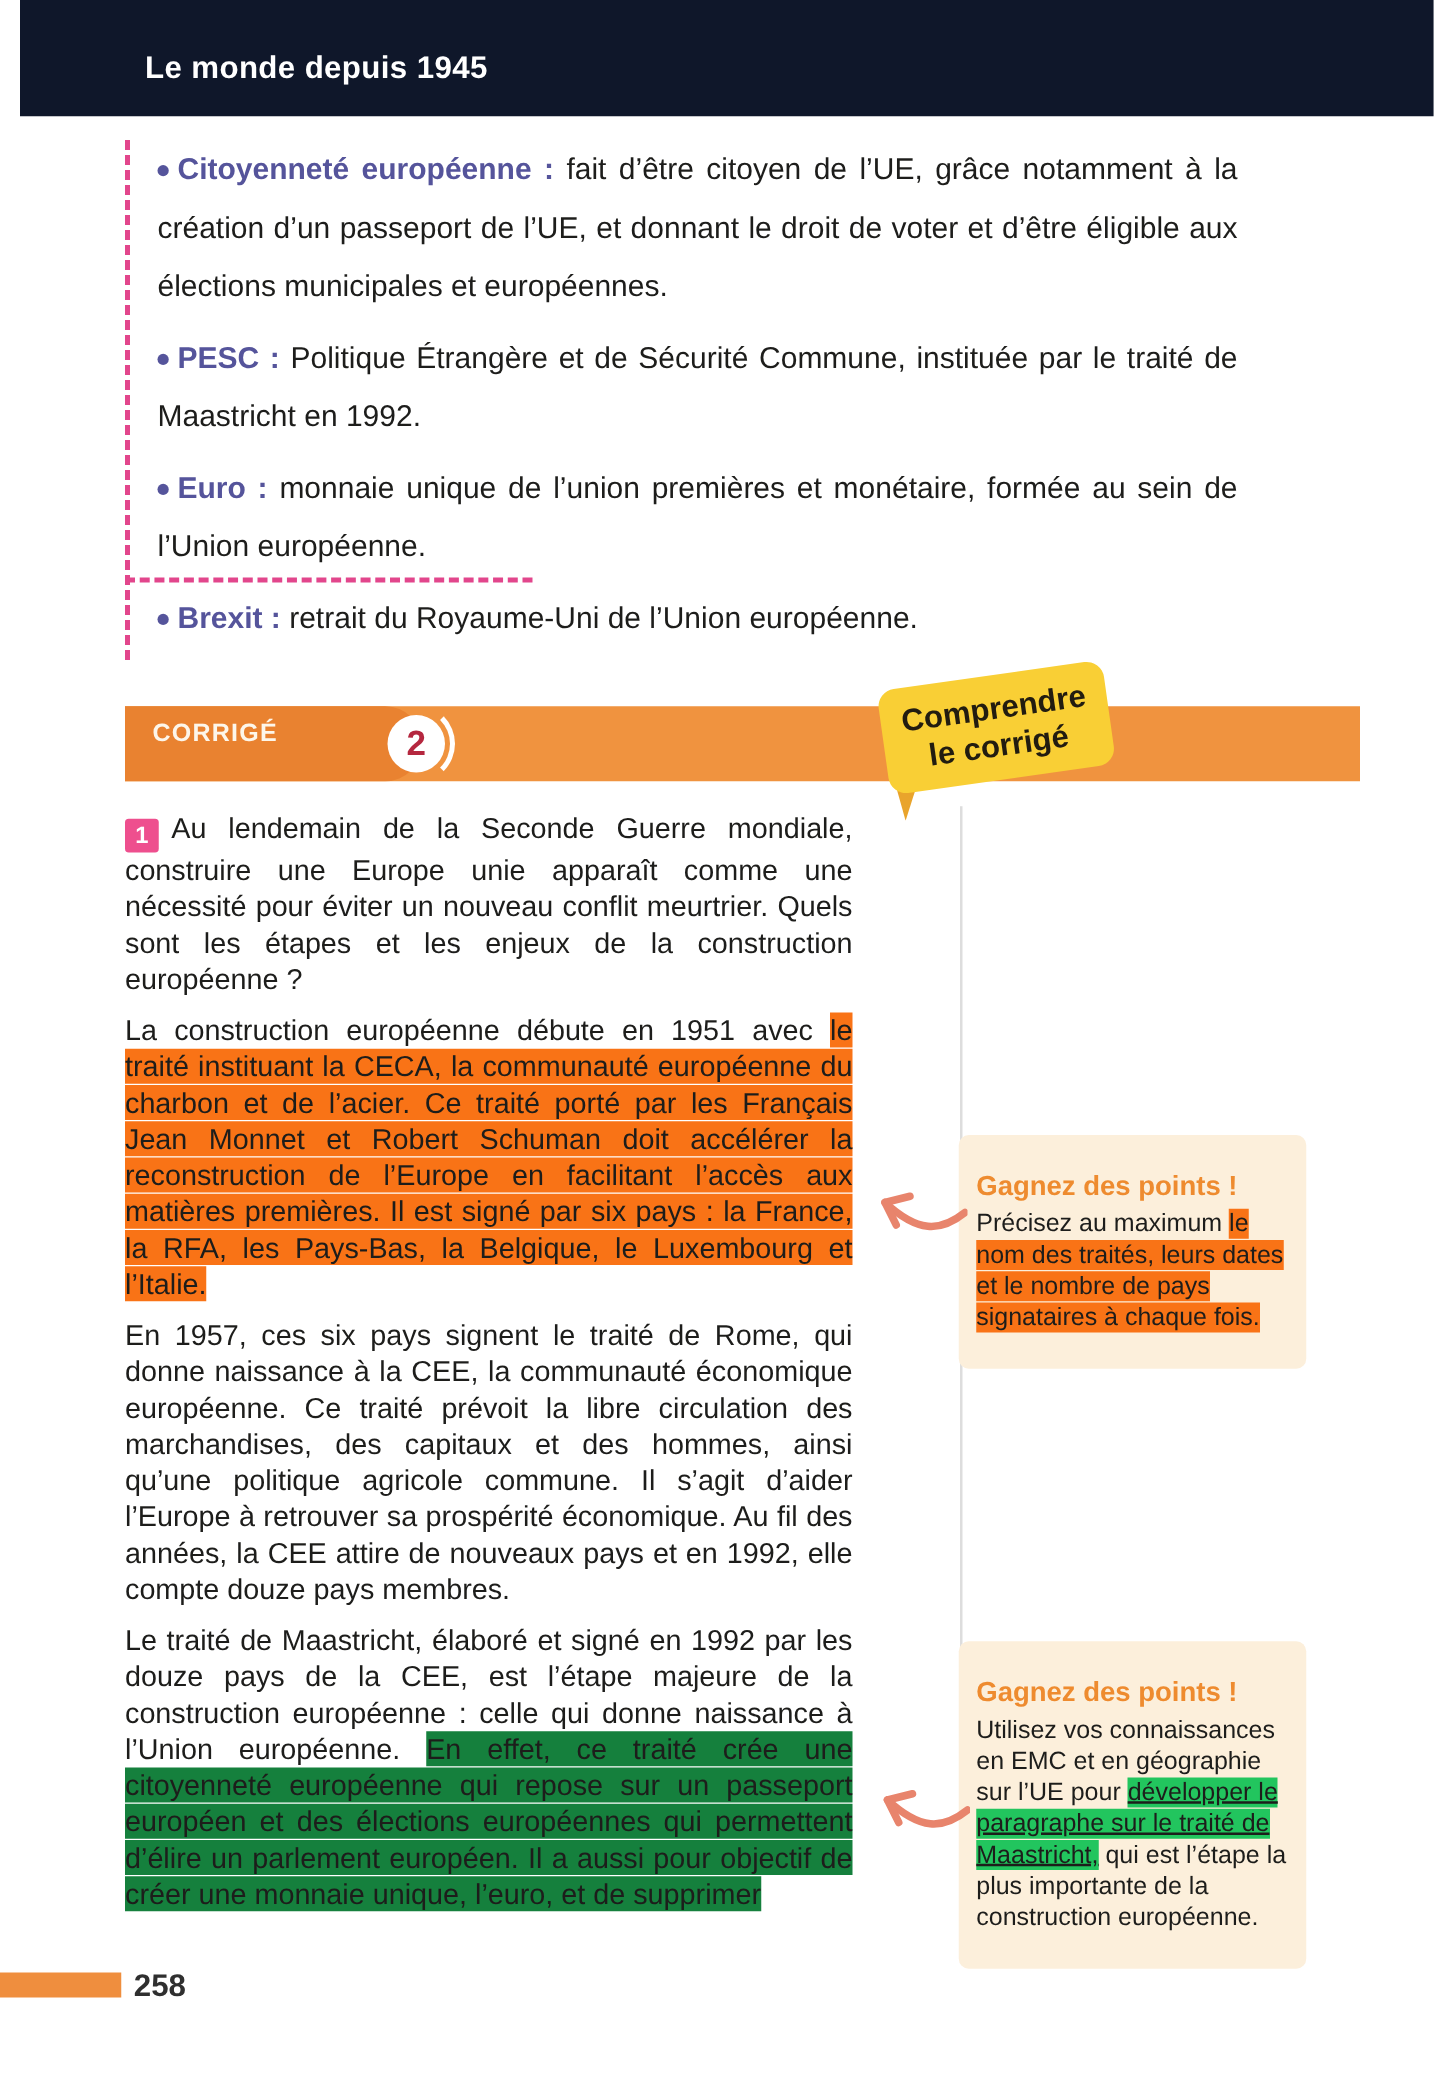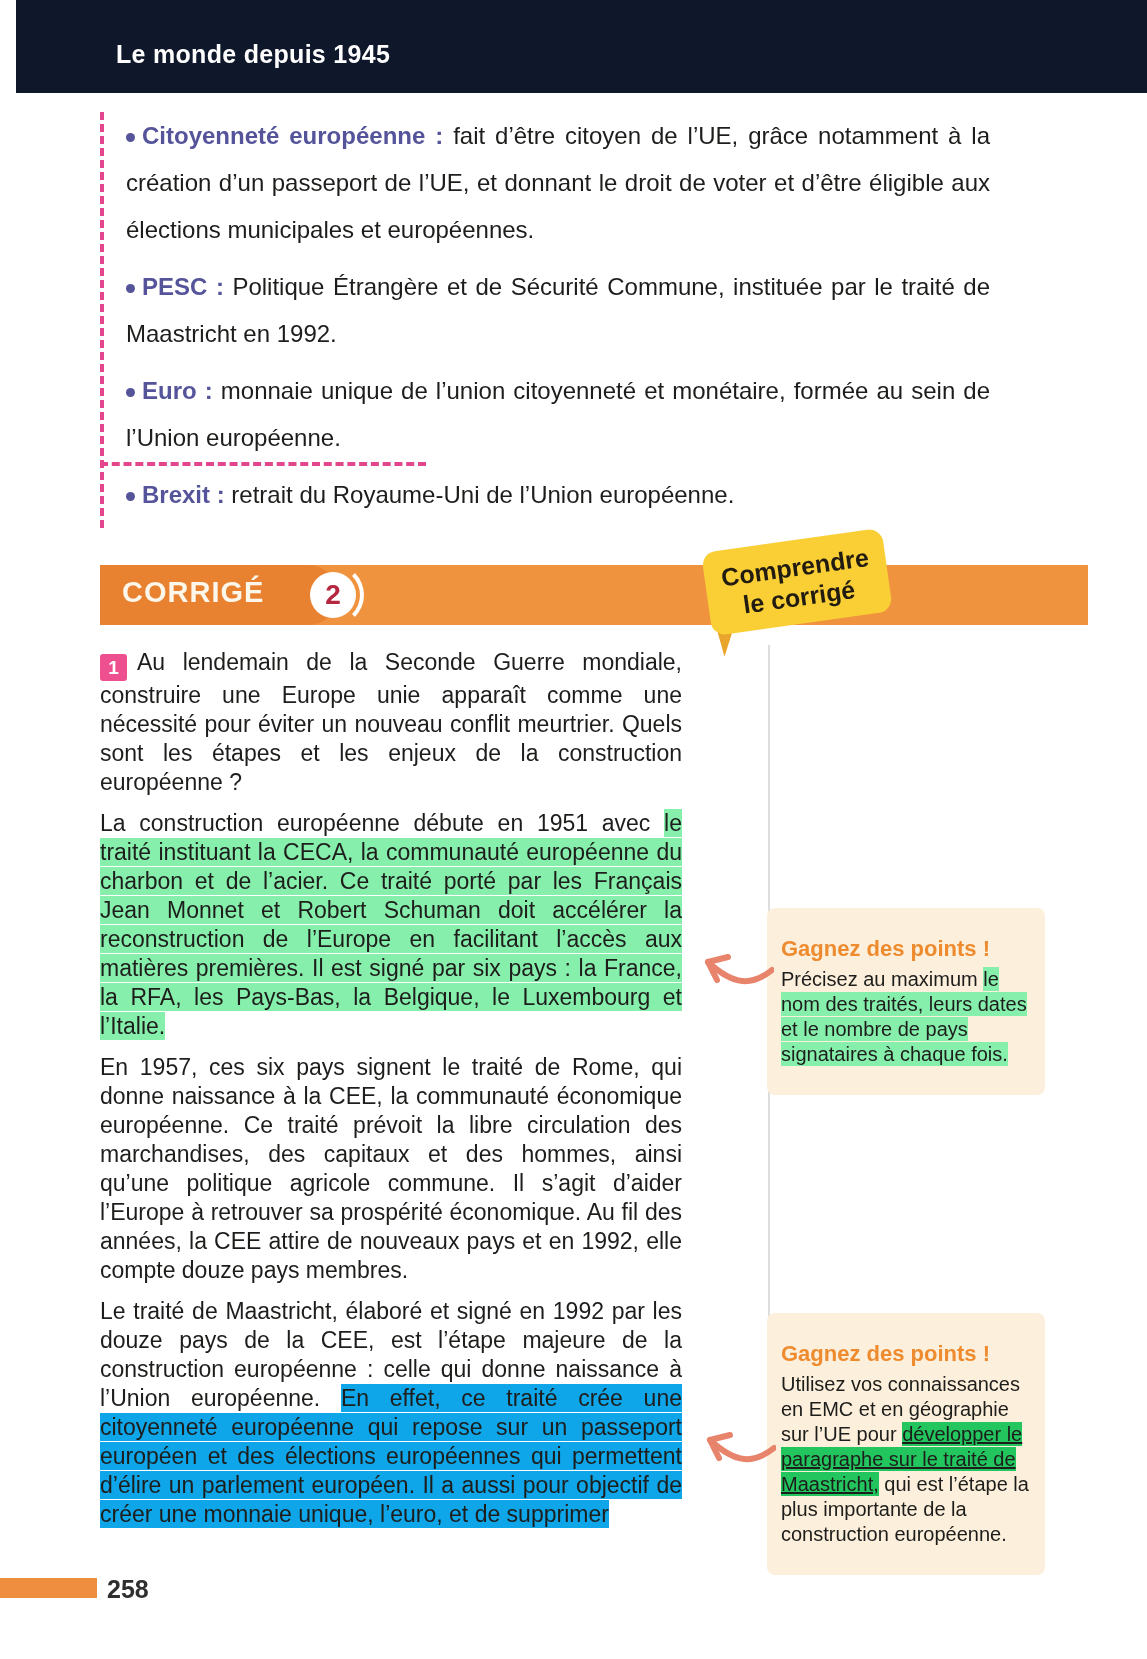--- a/index.html
+++ b/index.html
@@ -14,40 +14,40 @@
   .defs{position:absolute;left:100px;top:112px;width:890px;padding-left:22px;box-sizing:border-box;
         border-left:4px dashed #e2468c;}
   .defs-bottom{position:absolute;left:100px;top:462px;width:326px;border-top:4px dashed #e2468c;}
   .def{margin:0 0 10px 0;font-size:24px;line-height:47px;text-align:justify;}
   .bullet{display:inline-block;width:9px;height:9px;border-radius:50%;background:#55549b;margin-right:7px;vertical-align:2px;}
   .term{color:#55549b;font-weight:bold;}
 
   
   .banner{position:absolute;left:100px;top:565px;width:988px;height:60px;background:#f0933f;}
   .banner-pill{position:absolute;left:0;top:0;width:238px;height:60px;background:#e98230;border-radius:0 30px 30px 0;}
-  .banner-label{position:absolute;left:22px;top:11px;color:#fdf6ea;font-size:29px;font-weight:bold;letter-spacing:1px;}
+  .banner-label{position:absolute;left:22px;top:11px;color:#fdf6ea;font-size:20px;font-weight:bold;letter-spacing:1px;}
   .banner-circle{position:absolute;left:210px;top:7px;width:46px;height:46px;background:#ffffff;border-radius:50%;
                  text-align:center;line-height:46px;font-size:28px;font-weight:bold;color:#b5273f;z-index:3;}
   .banner-arc{position:absolute;left:202px;top:-1px;width:54px;height:54px;border:4px solid transparent;
               border-right-color:#ffffff;border-radius:50%;z-index:2;}
 
   
   .tab-tail{position:absolute;left:712px;top:600px;width:34px;height:56px;background:#e9a42c;
             clip-path:polygon(0 0,100% 0,28% 100%);transform:rotate(-6deg);z-index:4;}
   .tab{position:absolute;left:706px;top:540px;width:182px;height:84px;background:#f9cf35;border-radius:14px;
        transform:rotate(-8deg);z-index:5;display:flex;flex-direction:column;justify-content:center;align-items:center;}
   .tab span{color:#221c10;font-size:25px;font-weight:bold;line-height:30px;}
 
   
   .main-col{position:absolute;left:100px;top:648px;width:582px;font-size:23px;line-height:29px;text-align:justify;}
   .main-col p{margin:0 0 12px 0;}
   .qbadge{display:inline-block;width:27px;height:27px;background:#ee4f8e;border-radius:3px;color:#ffffff;
           font-size:19px;font-weight:bold;line-height:27px;text-align:center;margin-right:10px;vertical-align:-4px;}
-  .hl-strong{background:#86efac;padding:1px 0;}
-  .hl-light{background:#0ea5e9;padding:1px 0;}
+  .hl-strong{background:#f97316;padding:1px 0;}
+  .hl-light{background:#15803d;padding:1px 0;}
   .hl-lav{background:#22c55e;padding:1px 0;text-decoration:underline;}
 
   
   .divider{position:absolute;left:768px;top:645px;width:2px;height:915px;background:#dddddd;}
   .tip{position:absolute;left:767px;width:278px;box-sizing:border-box;background:#fcefdb;border-radius:8px;
        padding:28px 14px;font-size:20px;line-height:25px;}
   .tip1{top:908px;}
   .tip2{top:1313px;}
   .tip-title{color:#ee8b2f;font-size:22px;font-weight:bold;margin:0 0 6px 0;}
   .arrow{position:absolute;z-index:6;}
@@ -71,21 +71,21 @@
     <p class="def">
       <span class="bullet"></span><span class="term">Citoyenneté européenne :</span>
       <span>fait d’être citoyen de l’UE, grâce notamment à la création d’un passeport de l’UE, et donnant le droit de voter et d’être éligible aux élections municipales et européennes.</span>
     </p>
     <p class="def">
       <span class="bullet"></span><span class="term">PESC :</span>
       <span>Politique Étrangère et de Sécurité Commune, instituée par le traité de Maastricht en 1992.</span>
     </p>
     <p class="def">
       <span class="bullet"></span><span class="term">Euro :</span>
-      <span>monnaie unique de l’union citoyenneté et monétaire, formée au sein de l’Union européenne.</span>
+      <span>monnaie unique de l’union premières et monétaire, formée au sein de l’Union européenne.</span>
     </p>
     <p class="def">
       <span class="bullet"></span><span class="term">Brexit :</span>
       <span>retrait du Royaume-Uni de l’Union européenne.</span>
     </p>
   </div>
   <div class="defs-bottom"></div>
 
   <div class="banner">
     <div class="banner-pill"></div>

